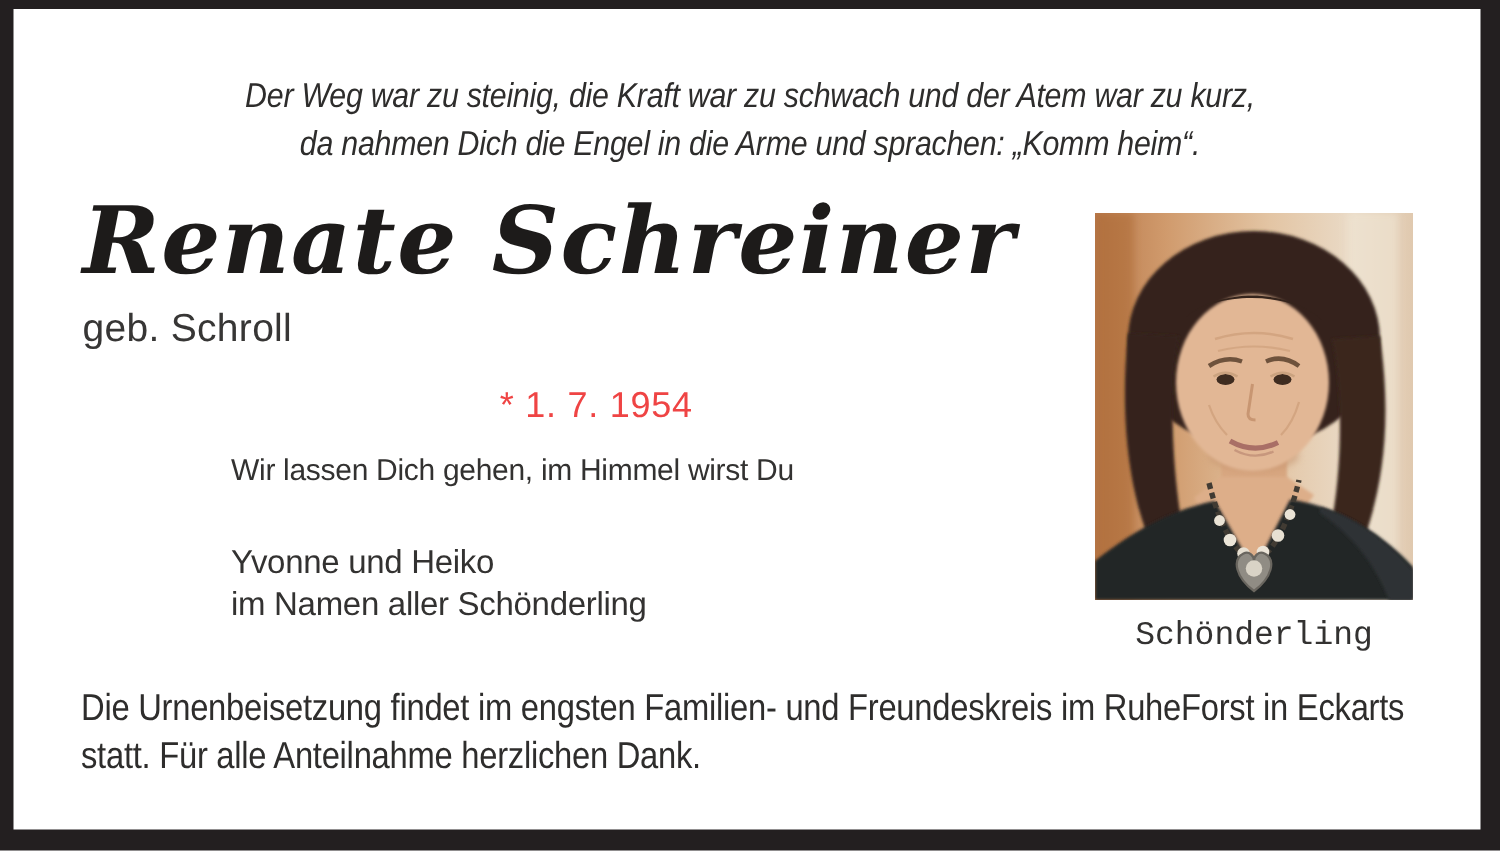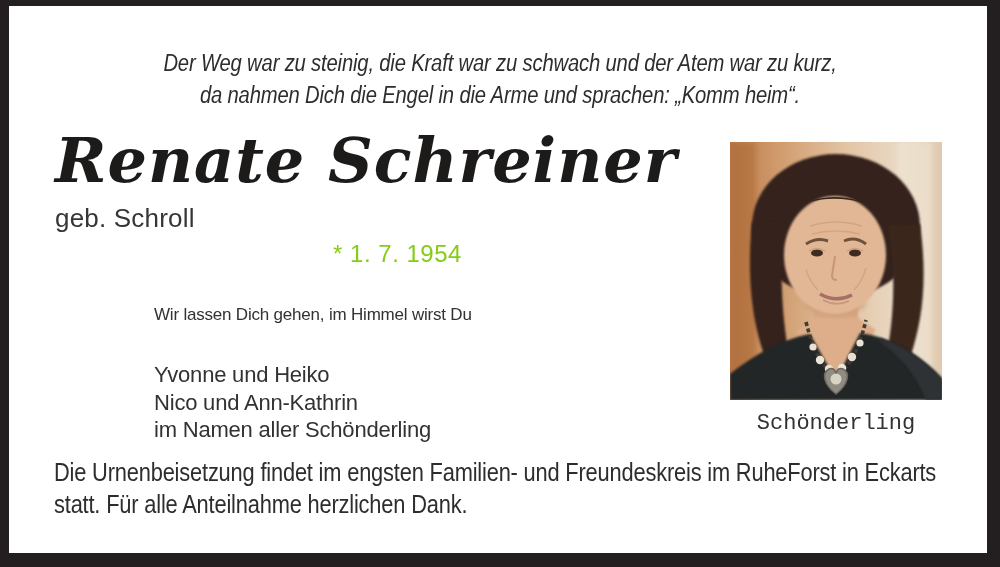--- a/index.html
+++ b/index.html
@@ -28,28 +28,28 @@
   .name{
     position:absolute;left:0;top:126px;width:685px;text-align:left;
     font-family:"DejaVu Serif",serif;font-style:italic;font-weight:bold;
     font-size:62px;line-height:70px;color:#1d1b1a;letter-spacing:1px;
   }
   .maiden{
     position:absolute;left:0;top:203px;width:685px;text-align:left;
     font-size:26px;color:#373635;letter-spacing:0.2px;
   }
   .dates{
-    position:absolute;left:0;top:240px;width:685px;
+    position:absolute;left:0;top:257px;width:685px;
     display:flex;justify-content:center;gap:72px;
-    font-size:24px;color:#84cc16;letter-spacing:0.5px;flex-direction:column;
+    font-size:24px;color:#ef4444;letter-spacing:0.5px;flex-direction:column;
   }
 
   .farewell{
     left:154px;top:299px;width:480px;
-    font-size:17px;line-height:31px;color:#333231;letter-spacing:-0.2px;
+    font-size:20px;line-height:31px;color:#333231;letter-spacing:-0.2px;
   }
   .mourners{
     left:154px;top:361px;width:420px;
     font-size:22px;line-height:27.5px;color:#333231;letter-spacing:-0.2px;
   }
 
   .photo{
     left:730px;top:142px;width:212px;height:258px;overflow:hidden;
     background:#d8b18c;
   }
@@ -83,21 +83,20 @@
     <span>* 1. 7. 1954</span>
   </div>
 </div>
 
 <div class="abs farewell">
   <div>Wir lassen Dich gehen, im Himmel wirst Du</div>
 </div>
 
 <div class="abs mourners">
   <div>Yvonne und Heiko</div>
-  <div>Nico und Ann-Kathrin</div>
   <div>im Namen aller Schönderling</div>
 </div>
 
 <div class="abs photo">
   <svg width="212" height="258" viewBox="0 0 212 258" xmlns="http://www.w3.org/2000/svg">
     <defs>
       <linearGradient id="bg" x1="0" y1="0" x2="1" y2="0">
         <stop offset="0" stop-color="#b97a4c"></stop>
         <stop offset="0.22" stop-color="#d09a6c"></stop>
         <stop offset="0.55" stop-color="#e3c5a4"></stop>

